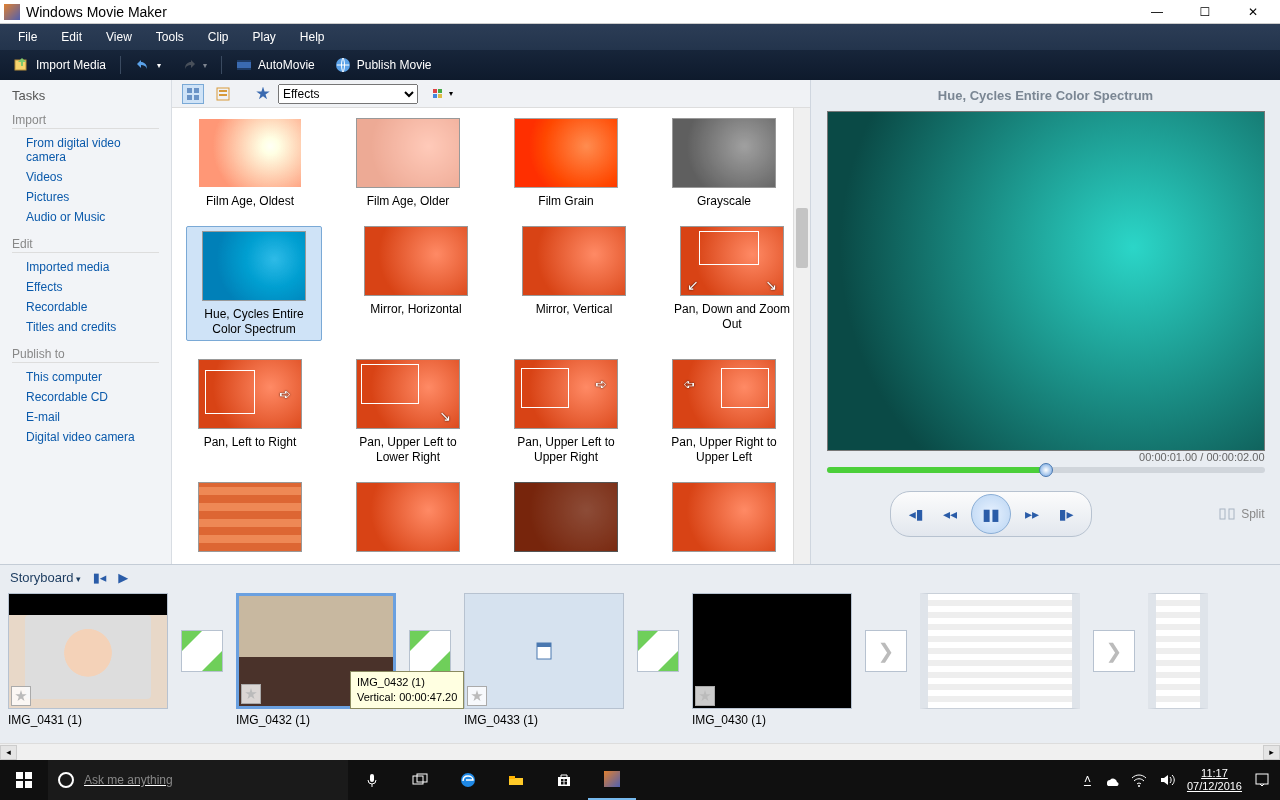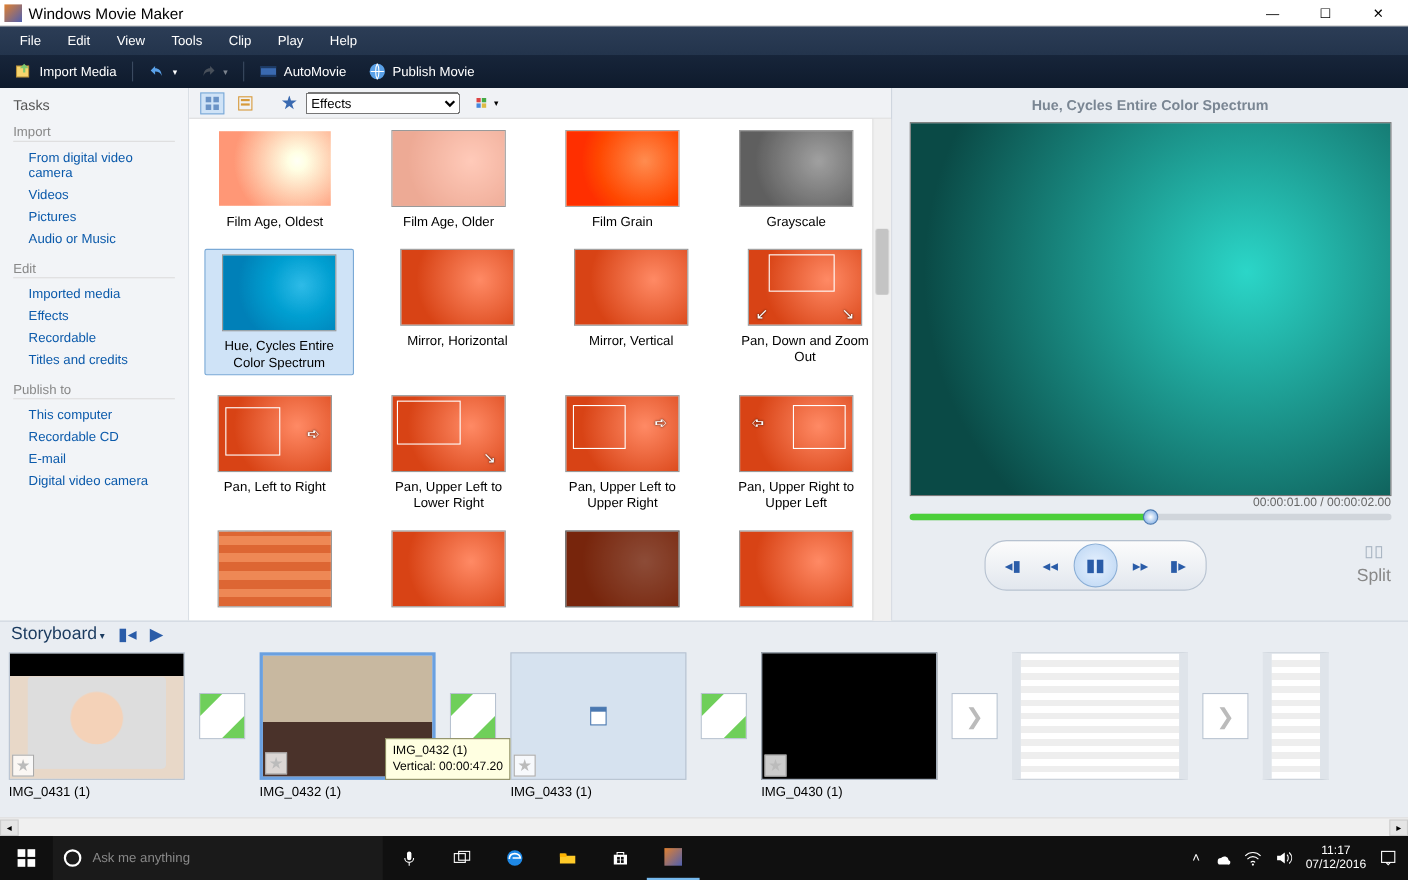--- a/index.html
+++ b/index.html
@@ -54,24 +54,24 @@
 .preview .ptitle { color: #7a8693; font-size: 13px; font-weight: bold; margin: 2px 0 8px; }
 .preview .video { width: 438px; height: 340px; background: radial-gradient(circle at 70% 40%,#2bd6c8,#0a4a46 80%); border: 1px solid #777; }
 .preview .timerow { width: 438px; display: flex; justify-content: flex-end; font-size: 11px; color: #666; }
 .preview .seekbar { width: 438px; height: 6px; background: #d0d5db; border-radius: 3px; margin-top: 4px; position: relative; }
 .preview .seekbar .fill { position: absolute; left: 0; top: 0; bottom: 0; width: 50%; background: #4bcf3a; border-radius: 3px; }
 .preview .seekbar .knob { position: absolute; left: 50%; top: -4px; width: 14px; height: 14px; border-radius: 50%; background: radial-gradient(#fff,#6aa0e0); border: 1px solid #4a78b0; transform: translateX(-50%); }
 .preview .controls { margin-top: 18px; display: flex; align-items: center; width: 438px; }
 .preview .controls .cgroup { display: flex; align-items: center; gap: 0; margin: 0 auto; background: linear-gradient(#fcfcfc,#e2e7ee); border: 1px solid #b7c2d0; border-radius: 20px; padding: 2px 8px; }
 .preview .controls .c { width: 34px; height: 28px; display: flex; align-items: center; justify-content: center; color: #2a5ca8; cursor: pointer; font-size: 14px; }
 .preview .controls .play { width: 40px; height: 40px; border-radius: 50%; background: radial-gradient(#e8f2ff,#b9d4f2); border: 1px solid #8aaed6; display: flex; align-items: center; justify-content: center; color: #2a5ca8; font-size: 16px; margin: 0 4px; }
-.preview .controls .split { margin-left: auto; font-size: 16px; color: #888; cursor: default; display: flex; align-items: center; gap: 6px; flex-direction: column; }
+.preview .controls .split { margin-left: auto; font-size: 12px; color: #888; cursor: default; display: flex; align-items: center; gap: 6px; }
 
 .storyboard { height: 196px; background: #e9edf2; border-top: 1px solid #c4ccd6; display: flex; flex-direction: column; }
-.sb-head { height: 24px; display: flex; align-items: center; gap: 12px; padding: 0 10px; font-size: 16px; color: #1b3b5f; }
+.sb-head { height: 24px; display: flex; align-items: center; gap: 12px; padding: 0 10px; font-size: 13px; color: #1b3b5f; }
 .sb-head .drop::after { content: " ▾"; font-size: 9px; }
 .sb-head .navbtn { color: #2a5ca8; cursor: pointer; }
 .sb-track { flex: 1; display: flex; align-items: flex-start; gap: 8px; padding: 4px 8px 0; overflow: hidden; }
 .clip { width: 160px; display: flex; flex-direction: column; gap: 2px; }
 .clip .cthumb { width: 160px; height: 116px; border: 1px solid #b7c2d0; background: #222; position: relative; }
 .clip.selected .cthumb { border: 3px solid #6aa0e0; }
 .clip .star-slot { position: absolute; left: 2px; bottom: 2px; width: 20px; height: 20px; background: rgba(255,255,255,.8); border: 1px solid #aaa; display:flex; align-items:center; justify-content:center; }
 .clip .star-slot::before { content:""; width:12px; height:12px; background:#bbb; clip-path: polygon(50% 0,61% 35%,98% 35%,68% 57%,79% 91%,50% 70%,21% 91%,32% 57%,2% 35%,39% 35%); }
 .clip .clabel { font-size: 12px; color: #000; padding-top: 2px; }
 .transition { width: 52px; height: 116px; display: flex; align-items: center; justify-content: center; }
@@ -80,21 +80,21 @@
 .transition .tbox::before { top:0; left:0; border-top:20px solid #6fcf5a; border-right:20px solid transparent; }
 .transition .tbox::after { bottom:0; right:0; border-bottom:20px solid #6fcf5a; border-left:20px solid transparent; }
 .transition .empty { width: 42px; height: 42px; background: #fff; border: 1px solid #b7c2d0; display:flex; align-items:center; justify-content:center; color:#bbb; font-size:20px; }
 .emptyclip .cthumb { background: repeating-linear-gradient(#fff,#fff 6px,#eee 6px,#eee 12px); border:1px solid #c9d0d9; border-left:8px solid #dfe4ea; border-right:8px solid #dfe4ea; }
 
 .tooltip { position: absolute; background: #ffffe1; border: 1px solid #8a8a60; font-size: 11px; padding: 3px 6px; pointer-events: none; line-height: 1.35; z-index: 50; }
 
 .hscroll { height: 17px; background: #f0f0f0; border-top: 1px solid #ddd; display: flex; align-items: center; }
 .hscroll .arrow-btn { width: 17px; height: 15px; background: #e5e5e5; border: 1px solid #ccc; font-size: 9px; display:flex; align-items:center; justify-content:center; }
 
-.taskbar { height: 40px; background: #101010; display: flex; align-items: center; color: #fff; font-size: 12px; }
+.taskbar { height: 40px; background: #101010; display: flex; align-items: center; color: #fff; font-size: 12px; text-decoration: underline; }
 .taskbar .start { width: 48px; height: 40px; display: flex; align-items: center; justify-content: center; }
 .taskbar .winlogo { width: 16px; height: 16px; display: grid; grid-template: 1fr 1fr / 1fr 1fr; gap: 2px; }
 .taskbar .winlogo span { background: #fff; }
 .taskbar .search { flex: 0 0 300px; height: 40px; background: #1a1a1a; display: flex; align-items: center; gap: 10px; padding: 0 10px; color: #888; }
 .taskbar .search .circle { width: 16px; height: 16px; border: 2px solid #fff; border-radius: 50%; }
 .taskbar .tb { width: 48px; height: 40px; display: flex; align-items: center; justify-content: center; cursor: pointer; }
 .taskbar .tb.active { border-bottom: 2px solid #76b9ed; }
 .taskbar .tray { margin-left: auto; display: flex; align-items: center; gap: 12px; padding: 0 10px; }
 .taskbar .clock { text-align: center; line-height: 1.15; font-size: 11px; }
 .taskbar .icon { width: 16px; height: 16px; }

